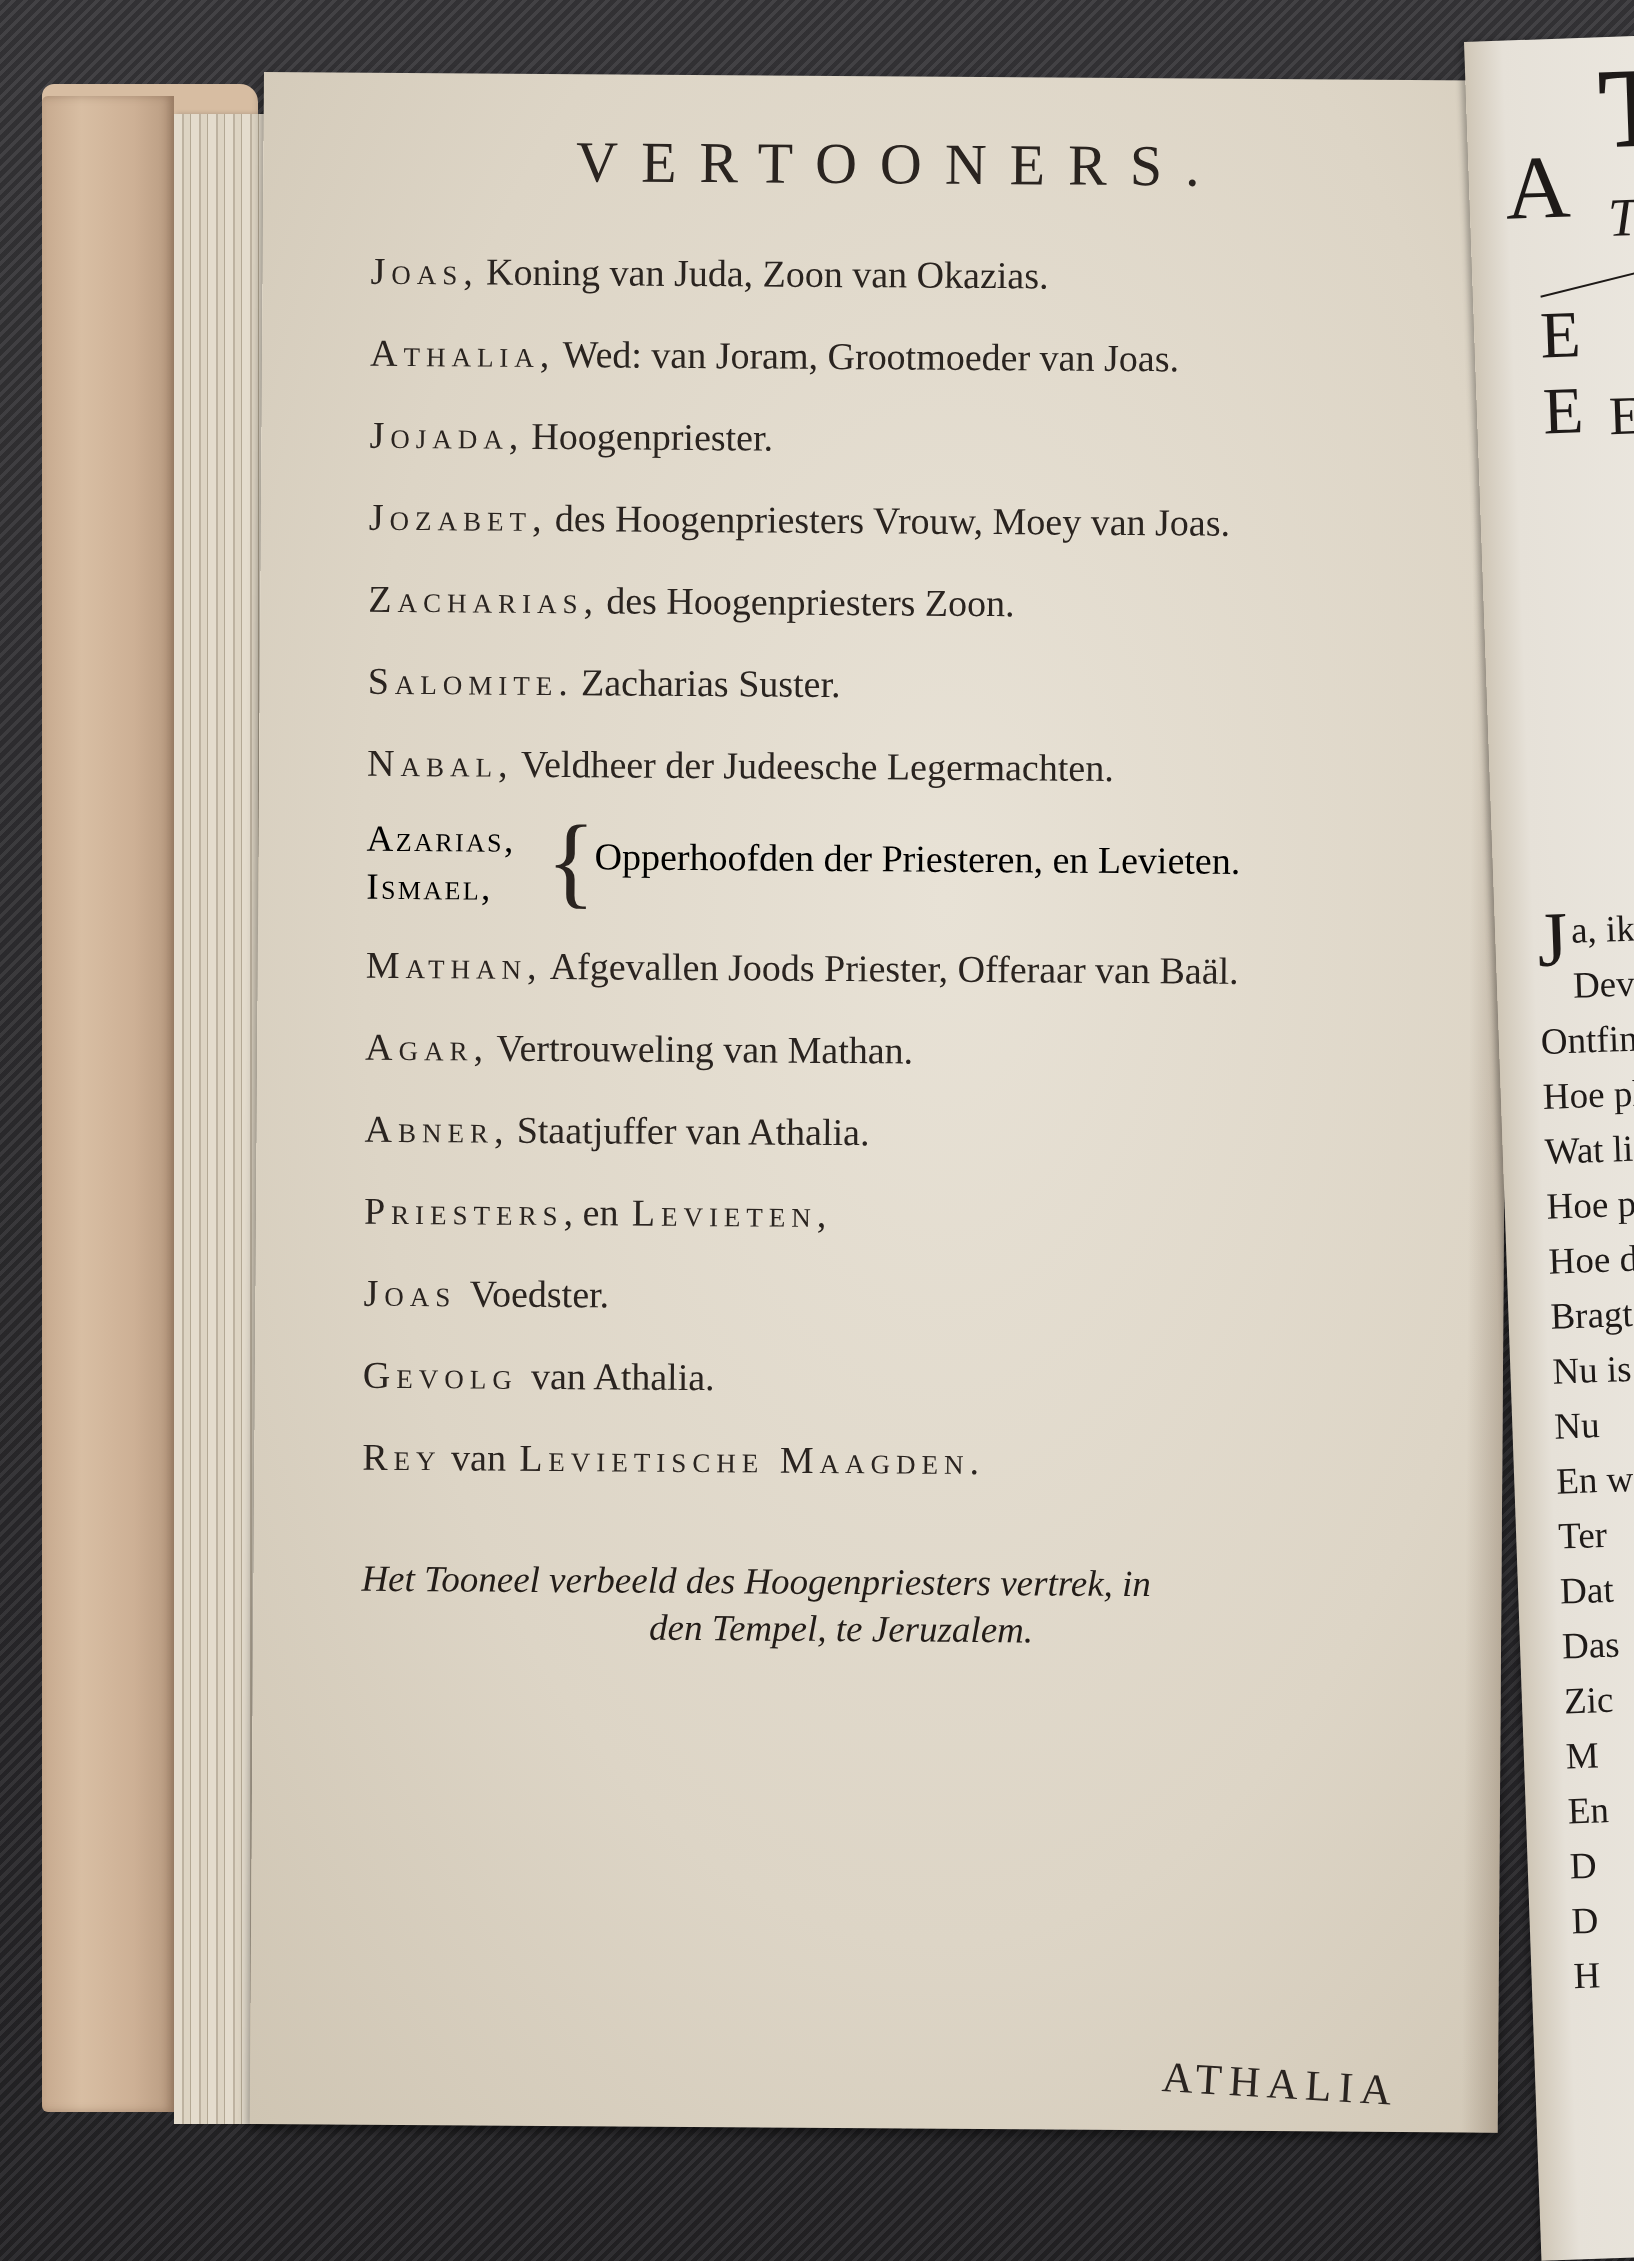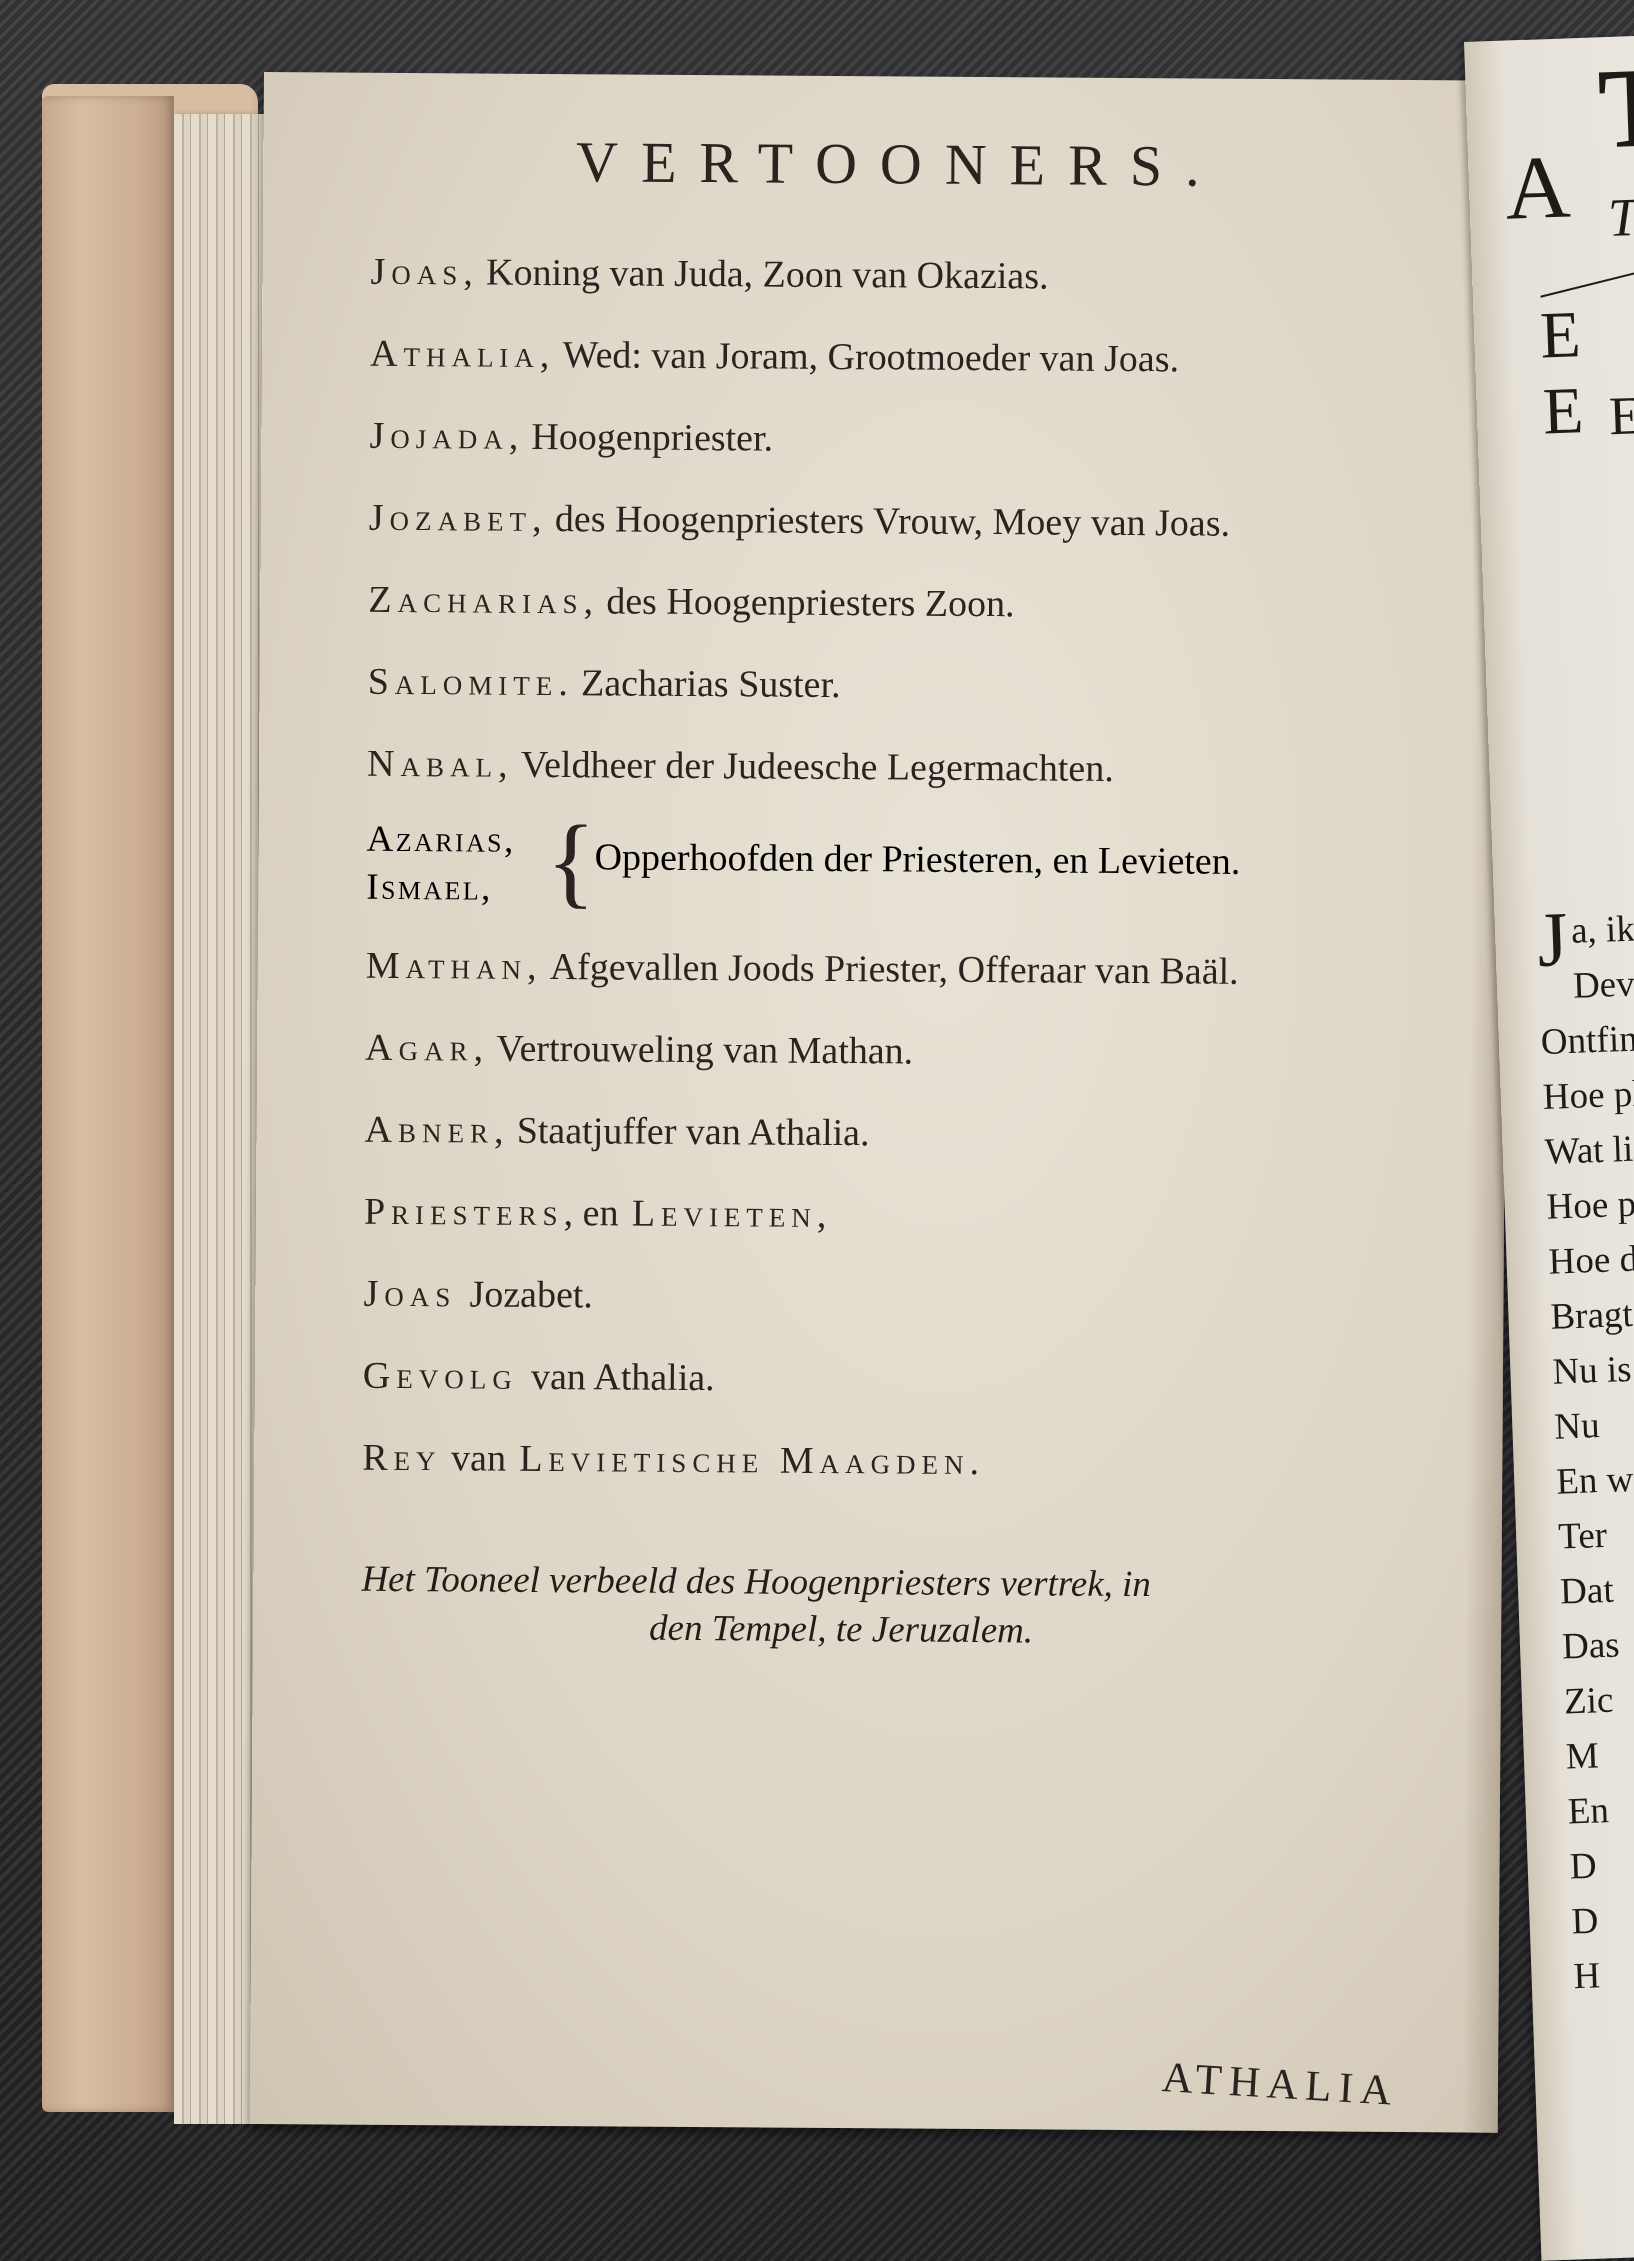--- a/index.html
+++ b/index.html
@@ -102,21 +102,21 @@
         <div>Ismael,</div>
       </div>
       <div class="bracket-glyph">{</div>
       <div class="bracket-text">Opperhoofden der Priesteren, en Levieten.</div>
     </div>
 
     <div class="cast-row"><span class="role">Mathan</span><span class="sep">,</span><span>Afgevallen Joods Priester, Offeraar van Baäl.</span></div>
     <div class="cast-row"><span class="role">Agar</span><span class="sep">,</span><span>Vertrouweling van Mathan.</span></div>
     <div class="cast-row"><span class="role">Abner</span><span class="sep">,</span><span>Staatjuffer van Athalia.</span></div>
     <div class="cast-row"><span class="role">Priesters</span><span class="sep">, en</span><span class="role">Levieten,</span></div>
-    <div class="cast-row"><span class="role sep">Joas</span><span></span><span>Jozabet.</span></div>
+    <div class="cast-row"><span class="role sep">Joas</span><span></span><span>Voedster.</span></div>
     <div class="cast-row"><span class="role sep">Gevolg</span><span></span><span>van Athalia.</span></div>
     <div class="cast-row"><span class="role">Rey</span><span class="sep"> van</span><span class="role">Levietische Maagden.</span></div>
   </div>
 
   <div class="scene">
     <span>Het Tooneel verbeeld des Hoogenpriesters vertrek, in</span>
     <span class="scene-line2">den Tempel, te Jeruzalem.</span>
   </div>
 
   <div class="catchword">ATHALIA</div>

